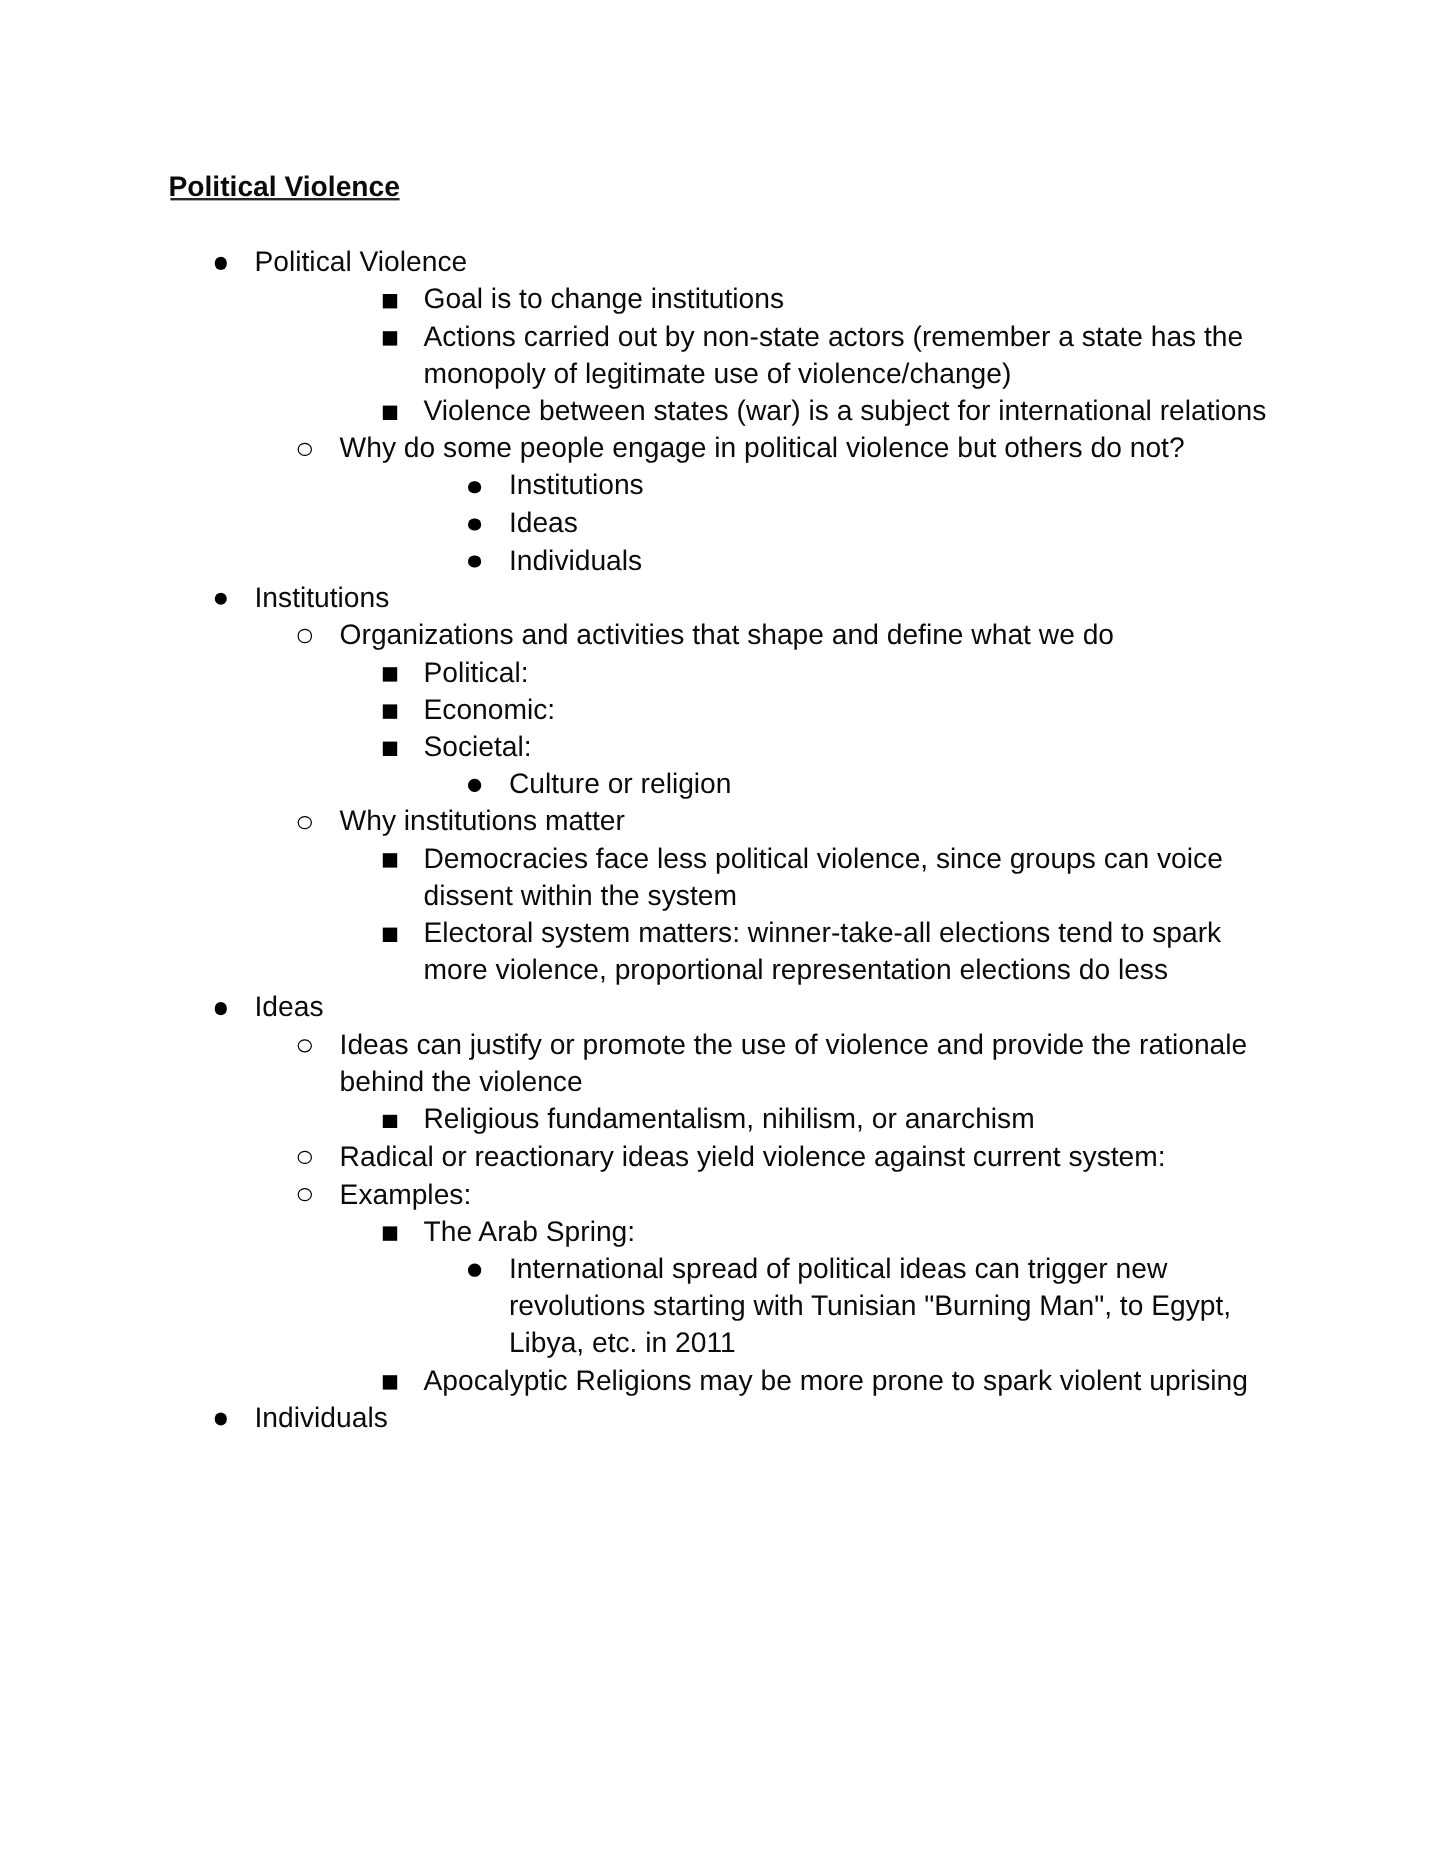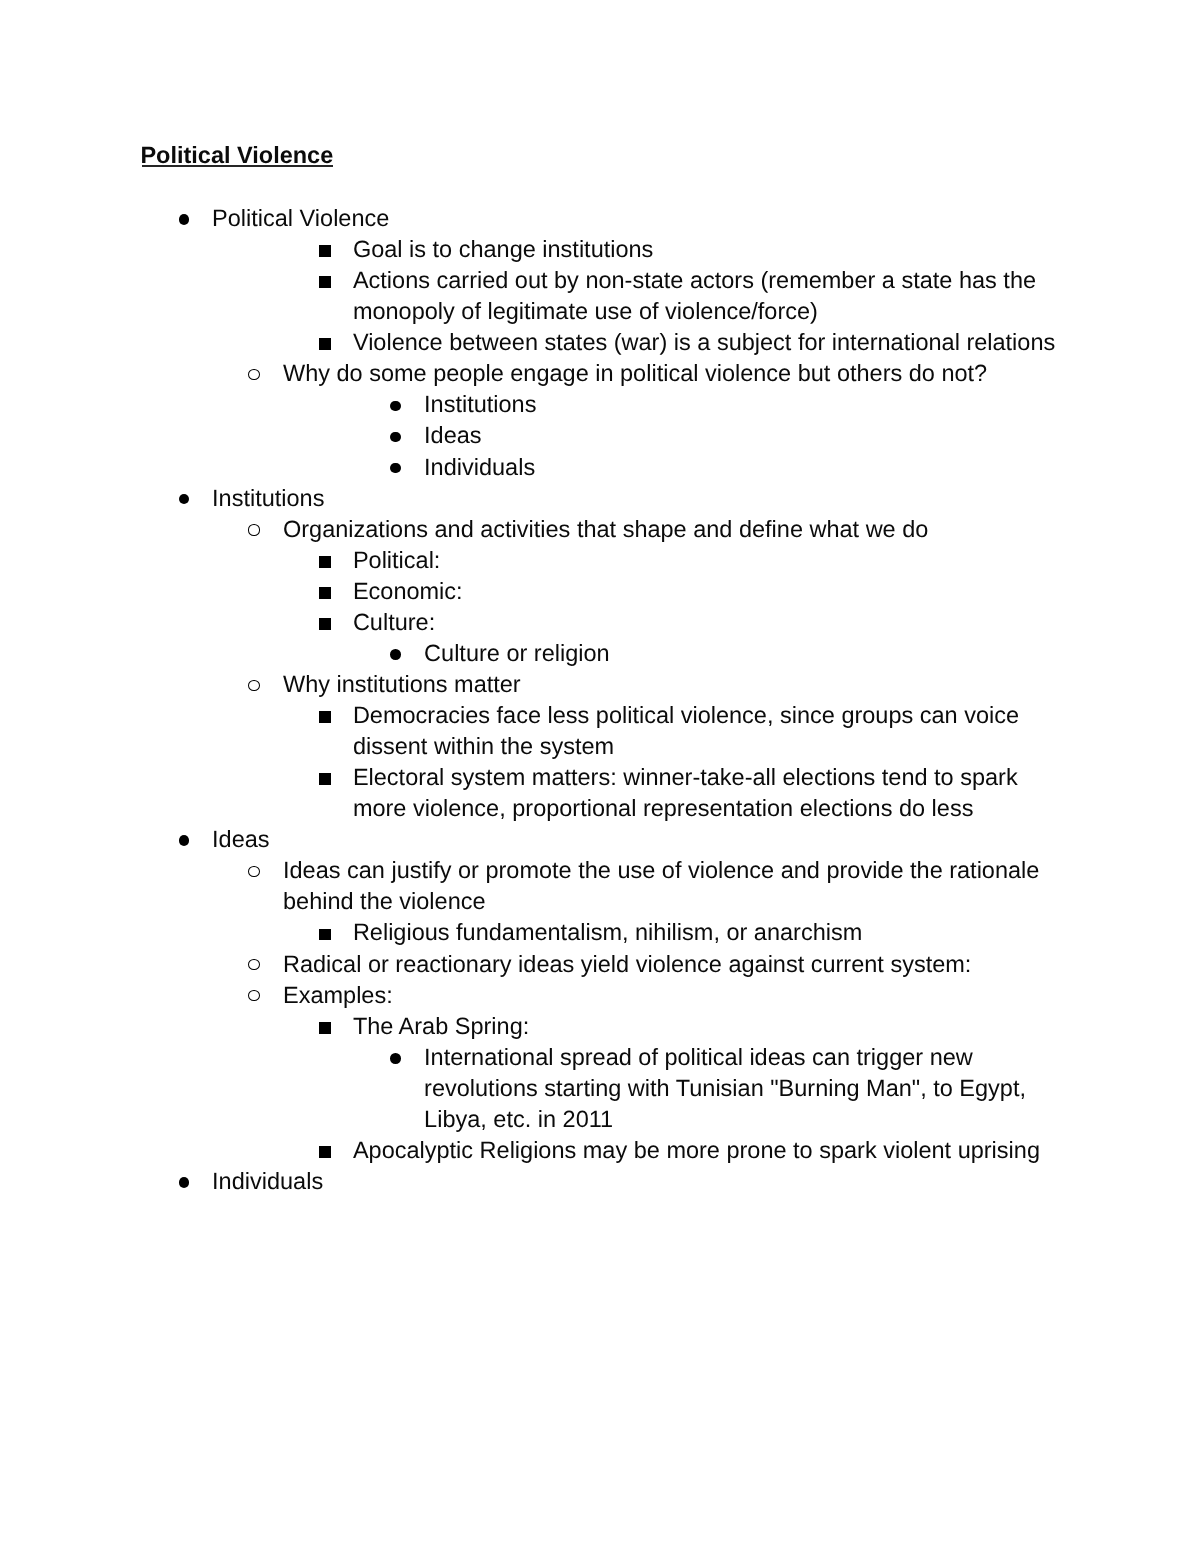--- a/index.html
+++ b/index.html
@@ -77,31 +77,31 @@
 </head>
 <body>
 
 <div id="page">
 
   <div class="doc-heading">Political Violence</div>
 
   <div id="outline">
     <div class="item lvl1"><span class="bullet b-disc"></span><span class="item-text">Political Violence</span></div>
     <div class="item lvl3"><span class="bullet b-square"></span><span class="item-text">Goal is to change institutions</span></div>
-    <div class="item lvl3"><span class="bullet b-square"></span><span class="item-text">Actions carried out by non-state actors (remember a state has the monopoly of legitimate use of violence/force)</span></div>
+    <div class="item lvl3"><span class="bullet b-square"></span><span class="item-text">Actions carried out by non-state actors (remember a state has the monopoly of legitimate use of violence/change)</span></div>
     <div class="item lvl3"><span class="bullet b-square"></span><span class="item-text">Violence between states (war) is a subject for international relations</span></div>
     <div class="item lvl2"><span class="bullet b-circle"></span><span class="item-text">Why do some people engage in political violence but others do not?</span></div>
     <div class="item lvl4"><span class="bullet b-disc"></span><span class="item-text">Institutions</span></div>
     <div class="item lvl4"><span class="bullet b-disc"></span><span class="item-text">Ideas</span></div>
     <div class="item lvl4"><span class="bullet b-disc"></span><span class="item-text">Individuals</span></div>
     <div class="item lvl1"><span class="bullet b-disc"></span><span class="item-text">Institutions</span></div>
     <div class="item lvl2"><span class="bullet b-circle"></span><span class="item-text">Organizations and activities that shape and define what we do</span></div>
     <div class="item lvl3"><span class="bullet b-square"></span><span class="item-text">Political:</span></div>
     <div class="item lvl3"><span class="bullet b-square"></span><span class="item-text">Economic:</span></div>
-    <div class="item lvl3"><span class="bullet b-square"></span><span class="item-text">Culture:</span></div>
+    <div class="item lvl3"><span class="bullet b-square"></span><span class="item-text">Societal:</span></div>
     <div class="item lvl4"><span class="bullet b-disc"></span><span class="item-text">Culture or religion</span></div>
     <div class="item lvl2"><span class="bullet b-circle"></span><span class="item-text">Why institutions matter</span></div>
     <div class="item lvl3"><span class="bullet b-square"></span><span class="item-text">Democracies face less political violence, since groups can voice dissent within the system</span></div>
     <div class="item lvl3"><span class="bullet b-square"></span><span class="item-text">Electoral system matters: winner-take-all elections tend to spark more violence, proportional representation elections do less</span></div>
     <div class="item lvl1"><span class="bullet b-disc"></span><span class="item-text">Ideas</span></div>
     <div class="item lvl2"><span class="bullet b-circle"></span><span class="item-text">Ideas can justify or promote the use of violence and provide the rationale behind the violence</span></div>
     <div class="item lvl3"><span class="bullet b-square"></span><span class="item-text">Religious fundamentalism, nihilism, or anarchism</span></div>
     <div class="item lvl2"><span class="bullet b-circle"></span><span class="item-text">Radical or reactionary ideas yield violence against current system:</span></div>
     <div class="item lvl2"><span class="bullet b-circle"></span><span class="item-text">Examples:</span></div>
     <div class="item lvl3"><span class="bullet b-square"></span><span class="item-text">The Arab Spring:</span></div>

